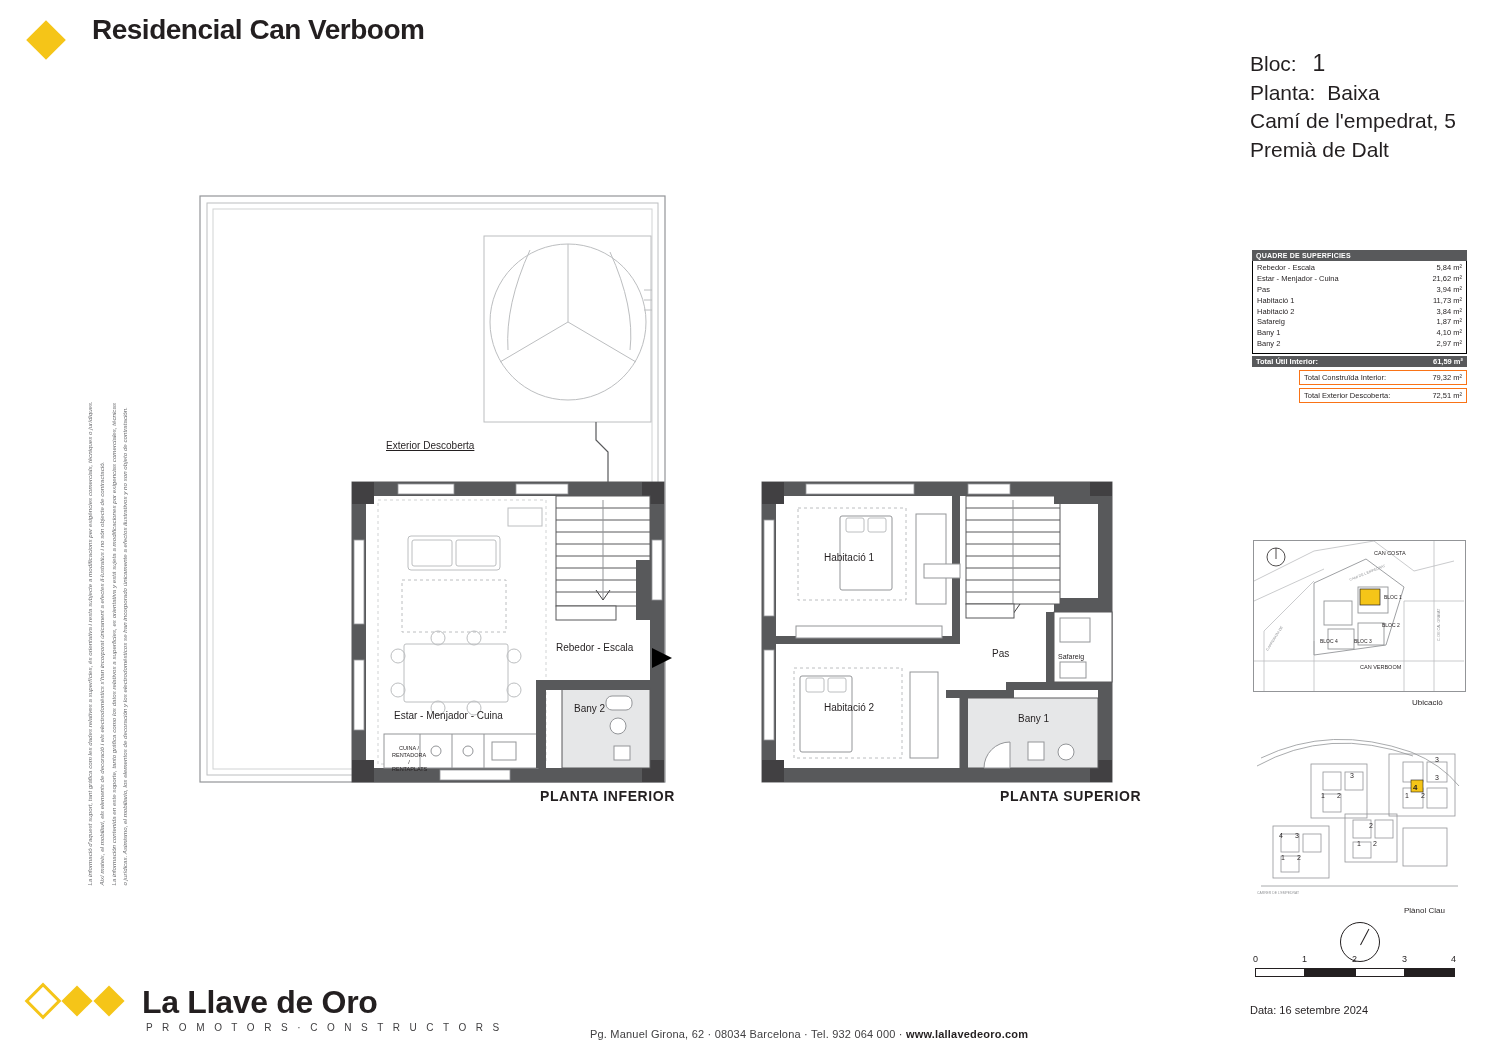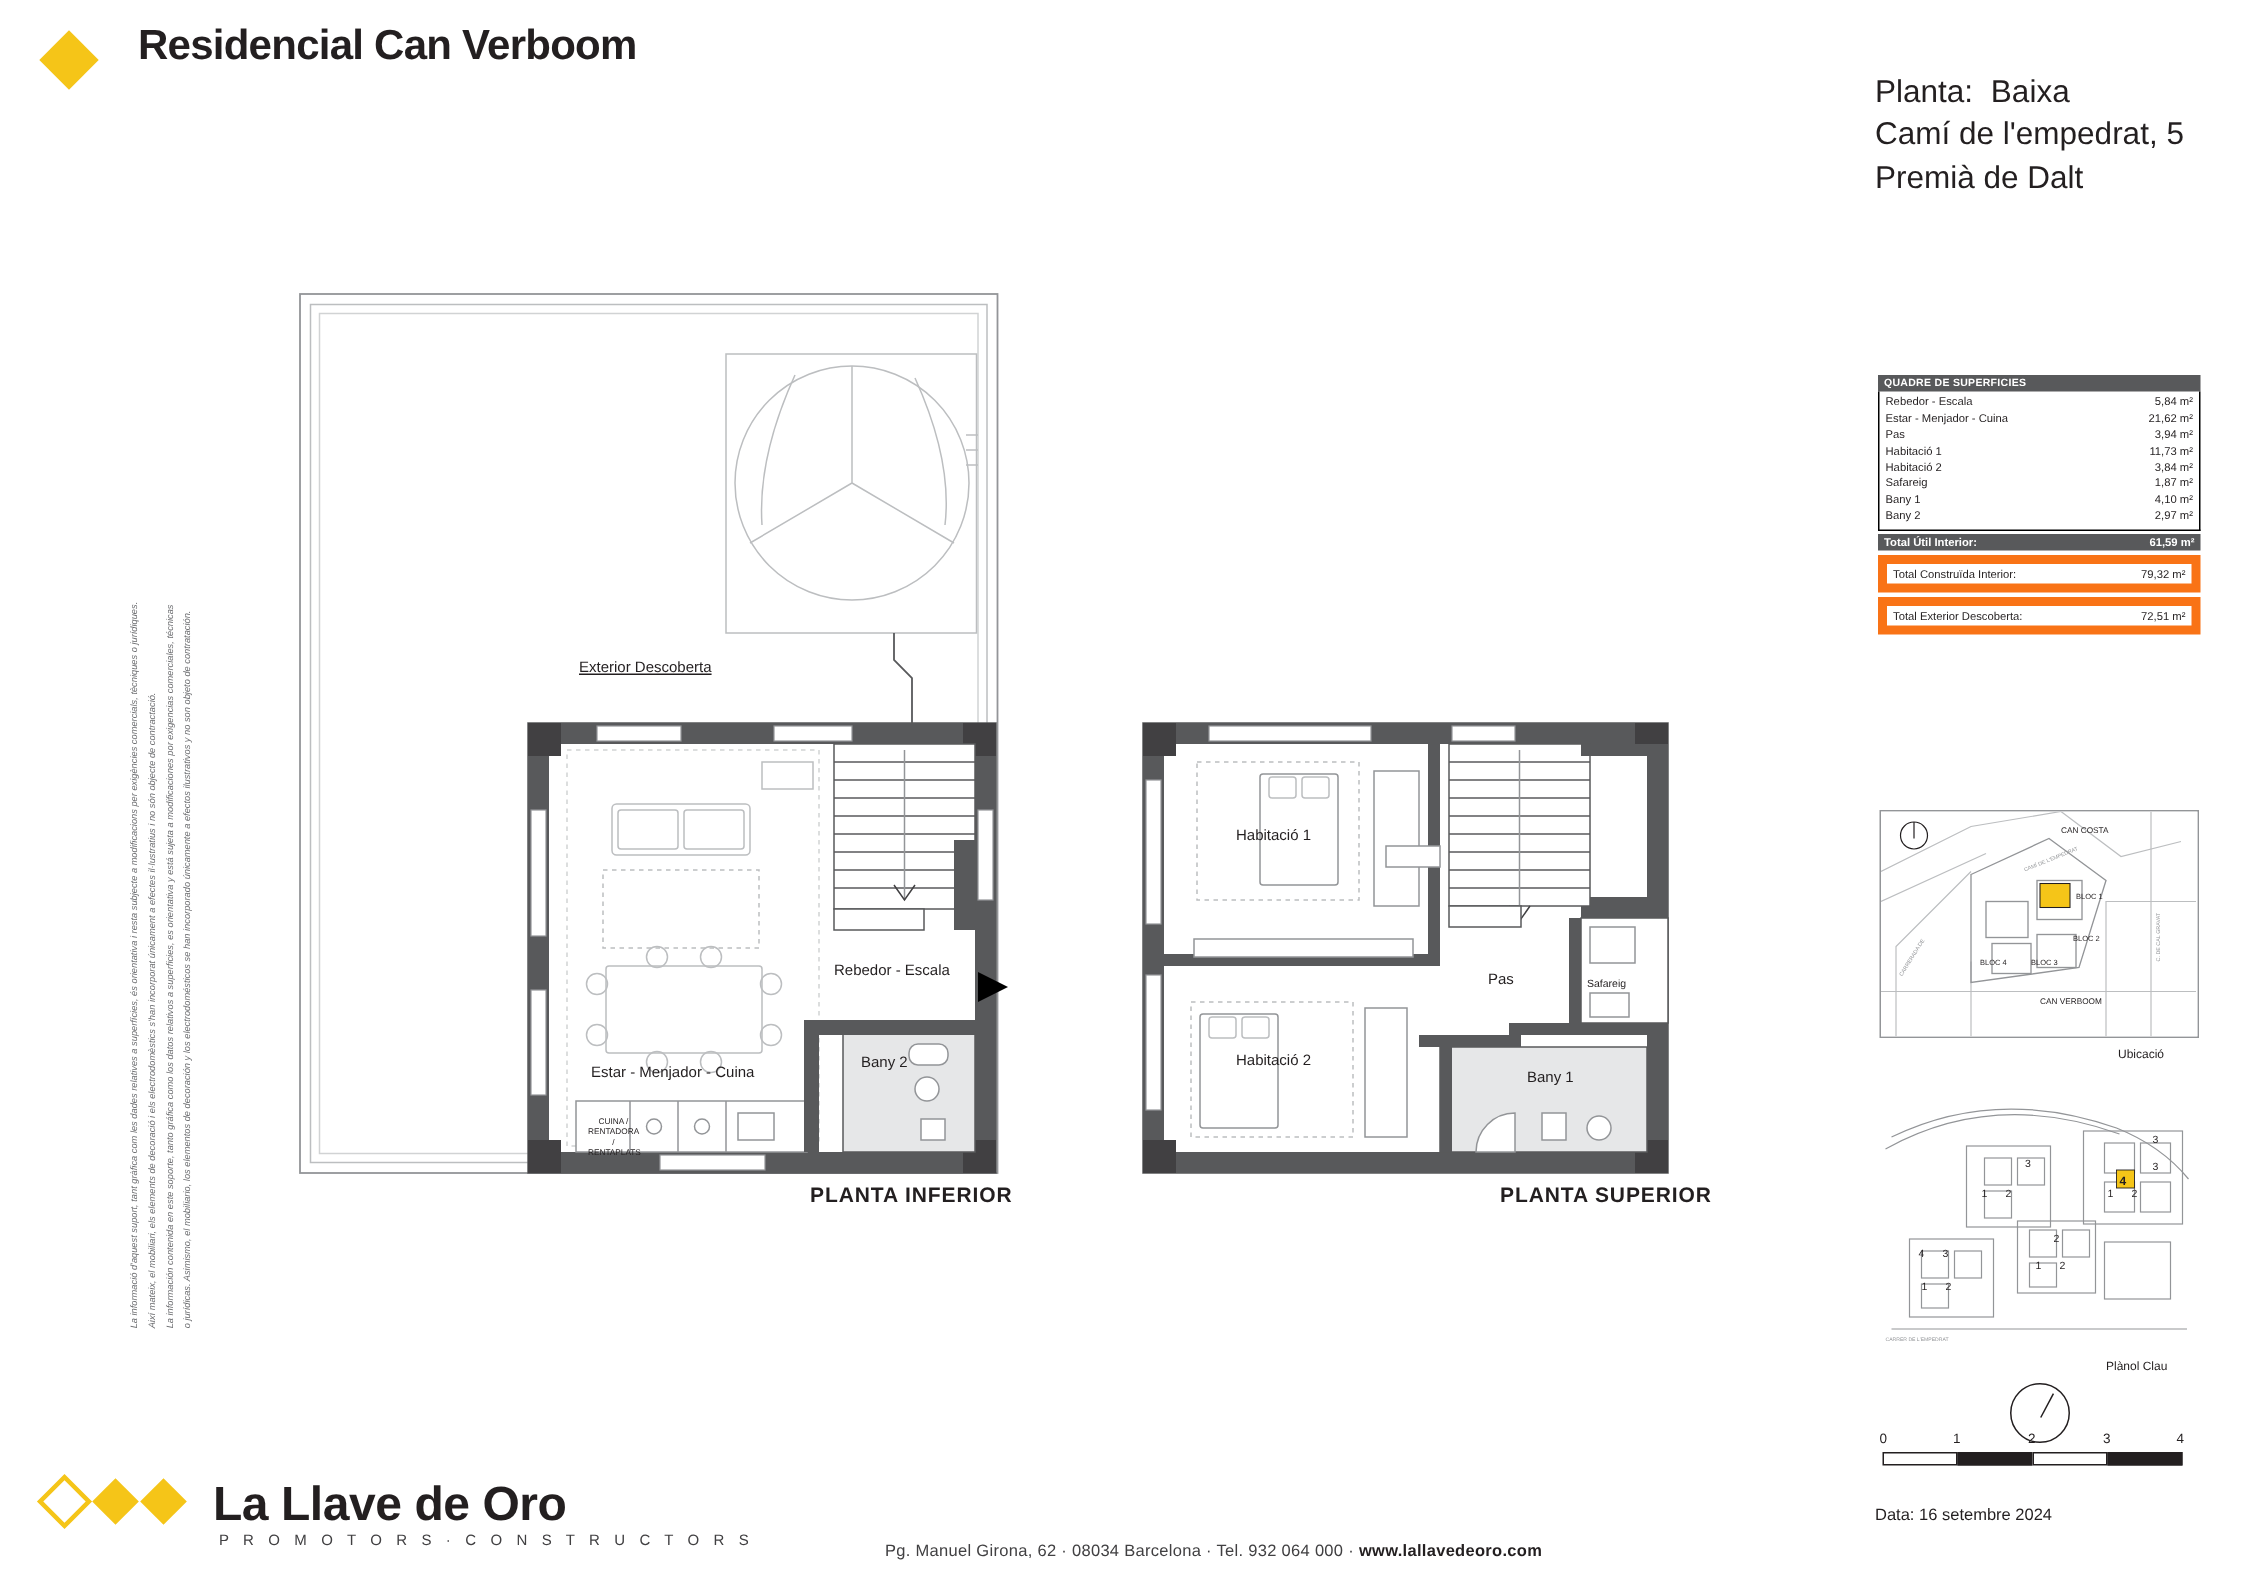--- a/index.html
+++ b/index.html
@@ -49,21 +49,21 @@
   }
   .surf-body { border:1px solid #000; border-top:none; padding:2px 4px 3px 4px; }
   .surf-row { display:flex; justify-content:space-between; line-height:1.45; }
   .surf-total {
     display:flex; justify-content:space-between;
     background:#58595b; color:#fff; font-weight:bold;
     padding:1px 4px; margin-top:2px; font-size:7.5px;
   }
   .surf-sub {
     display:flex; justify-content:space-between;
-    border:6px solid #f97316; padding:2px 4px; margin-top:3px; font-size:7.5px;
+    border:1px solid #f97316; padding:2px 4px; margin-top:3px; font-size:7.5px;margin-left:47px;
   }
 
   
   .legal {
     position:absolute; left:-262px; top:492px;
     width:740px;
     transform:rotate(-90deg);
     transform-origin:center;
     font-size:6.2px; line-height:1.9;
     color:#6d6e71;
@@ -117,20 +117,24 @@
     transform:rotate(28deg); transform-origin:bottom center;
   }
 </style>
 </head>
 <body>
 
 <div class="header-diamond"></div>
 <div class="title">Residencial Can Verboom</div>
 
 <div class="info-block">
+  <div class="info-row big">
+    <span class="lbl">Bloc:</span>
+    <span class="val">1</span>
+  </div>
   <div class="info-row">
     <span class="lbl">Planta:</span>
     <span class="val" style="padding-left:6px">Baixa</span>
   </div>
   <div class="info-row">Camí de l'empedrat, 5</div>
   <div class="info-row">Premià de Dalt</div>
 </div>
 
 <div class="surf-table">
   <div class="surf-head">QUADRE DE SUPERFICIES</div>

